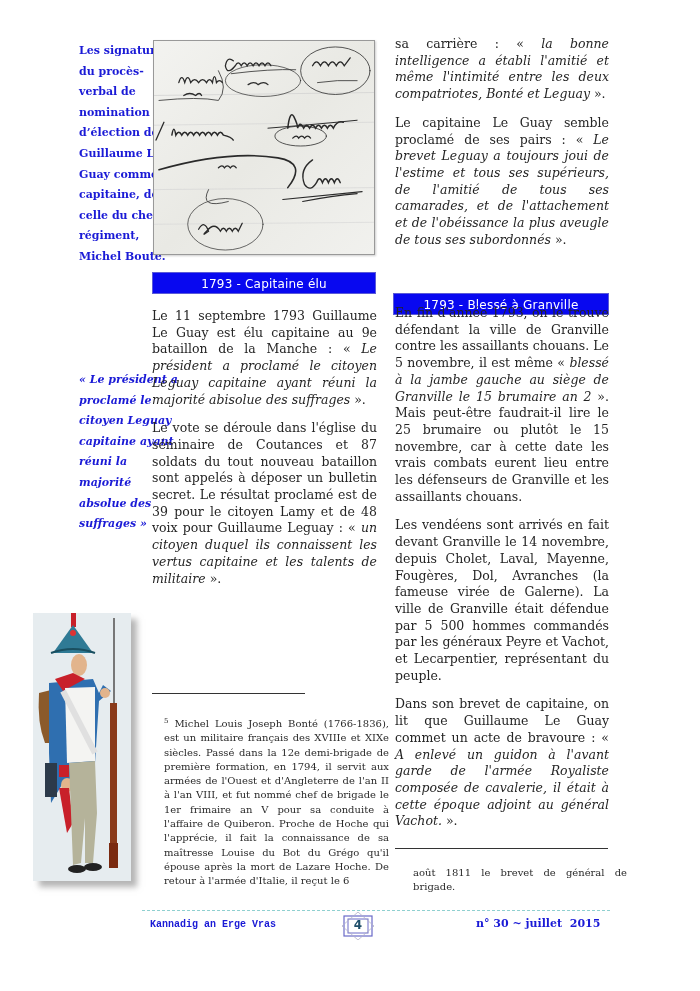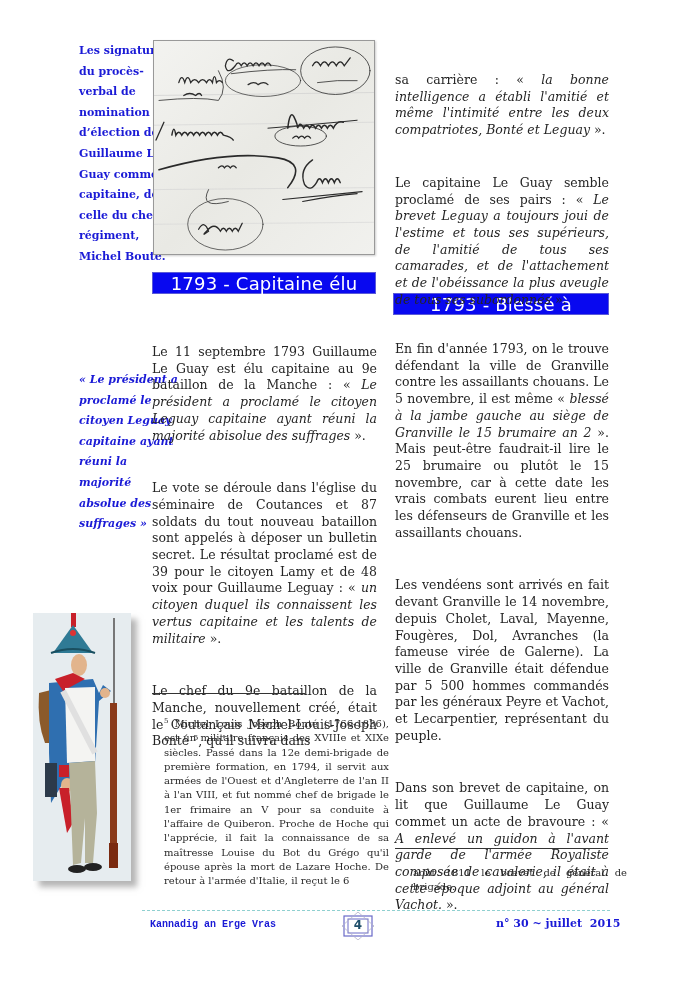--- a/index.html
+++ b/index.html
@@ -24,33 +24,33 @@
 
   .soldier-photo {
     position: absolute; left: 33px; top: 613px; width: 98px; height: 268px;
     box-shadow: 6px 6px 6px rgba(120,120,120,0.55);
     background: #e8edf0; overflow: hidden;
   }
   .soldier-photo svg { width: 100%; height: 100%; display: block; }
 
   .section-header {
     position: absolute; height: 22px; background: #0808f0;
-    color: #ffffff; font-family: "DejaVu Sans", sans-serif; font-size: 18px;
+    color: #ffffff; font-family: "DejaVu Sans", sans-serif; font-size: 12px;
     text-align: center; line-height: 22px; border: 1px solid #5a5ad8;
     letter-spacing: 0.2px;
   }
   .section-header.left { left: 152px; top: 272px; width: 224px; }
   .section-header.right { left: 393px; top: 269px; width: 216px; margin-top: 24px; }
 
   .col {
     position: absolute; font-family: "DejaVu Serif", serif;
     font-size: 12.5px; line-height: 16.7px; color: #252525;
     text-align: justify;
   }
-  .col p { margin-bottom: 12px; hyphens: manual; margin-top: 36px; }
+  .col p { margin-bottom: 12px; hyphens: manual; }
   .col em { font-style: italic; }
   .col sup { font-size: 8px; vertical-align: super; line-height: 0; }
 
   .col.left-main { left: 152px; top: 308px; width: 225px; }
   .col.right-top { left: 395px; top: 36px; width: 214px; }
   .col.right-main { left: 395px; top: 305px; width: 214px; }
 
   .footnote-rule {
     position: absolute; height: 1px; background: #333;
   }
@@ -68,21 +68,21 @@
   .footer-rule {
     position: absolute; left: 142px; top: 910px; width: 468px; height: 0;
     border-top: 1px dashed #8fd0d0;
   }
   .footer-left {
     position: absolute; left: 150px; top: 919px;
     font-family: Liberation Mono, monospace; font-weight: bold; font-size: 10px;
     color: #1a1ad6;
   }
   .footer-right {
-    position: absolute; left: 496px; top: 917px;
+    position: absolute; left: 476px; top: 917px;
     font-family: "DejaVu Serif", serif; font-weight: bold; font-size: 11px;
     color: #1a1ad6; white-space: pre;
   }
   .page-badge {
     position: absolute; left: 340px; top: 912px; width: 36px; height: 28px;
   }
   .page-badge svg { position: absolute; left: 0; top: 0; width: 36px; height: 28px; }
   .page-badge span {
     position: absolute; left: 0; top: 6px; width: 36px; text-align: center;
     font-family: "DejaVu Sans", sans-serif; font-weight: bold; font-size: 12px;
@@ -135,21 +135,20 @@
     </g>
   </svg>
 </div>
 
 <div class="section-header left">1793 - Capitaine élu</div>
 <div class="section-header right">1793 - Blessé à Granville</div>
 
 <div class="col left-main">
   <p><span>Le 11 septembre 1793 Guillaume Le Guay est élu capitaine au 9e bataillon de la Manche : « </span><em>Le président a proclamé le citoyen Leguay capitaine ayant réuni la majorité abisolue des suffrages</em><span> ».</span></p>
   <p><span>Le vote se déroule dans l'église du séminaire de Coutances et 87 soldats du tout nouveau bataillon sont appelés à déposer un bulletin secret. Le résultat proclamé est de 39 pour le citoyen Lamy et de 48 voix pour Guillaume Leguay : « </span><em>un citoyen duquel ils connaissent les vertus capitaine et les talents de militaire</em><span> ».</span></p>
-  <p><span>Le chef du 9e bataillon de la Manche, nouvellement créé, était le Coutançais Michel-Louis-Joseph Bonté </span><sup>5</sup><span>, qu'il suivra dans</span></p>
 </div>
 
 <div class="footnote-rule left"></div>
 <div class="footnote left"><sup>5</sup><span> Michel Louis Joseph Bonté (1766-1836), est un militaire français des XVIIIe et XIXe siècles. Passé dans la 12e demi-brigade de première formation, en 1794, il servit aux armées de l'Ouest et d'Angleterre de l'an II à l'an VIII, et fut nommé chef de brigade le 1er frimaire an V pour sa conduite à l'affaire de Quiberon. Proche de Hoche qui l'apprécie, il fait la connaissance de sa maîtresse Louise du Bot du Grégo qu'il épouse après la mort de Lazare Hoche. De retour à l'armée d'Italie, il reçut le 6</span></div>
 
 <div class="col right-top">
   <p><span>sa carrière : « </span><em>la bonne intelligence a établi l'amitié et même l'intimité entre les deux compatriotes, Bonté et Leguay</em><span> ».</span></p>
   <p><span>Le capitaine Le Guay semble proclamé de ses pairs : « </span><em>Le brevet Leguay a toujours joui de l'estime et tous ses supérieurs, de l'amitié de tous ses camarades, et de l'attachement et de l'obéissance la plus aveugle de tous ses subordonnés</em><span> ».</span></p>
 </div>
 

